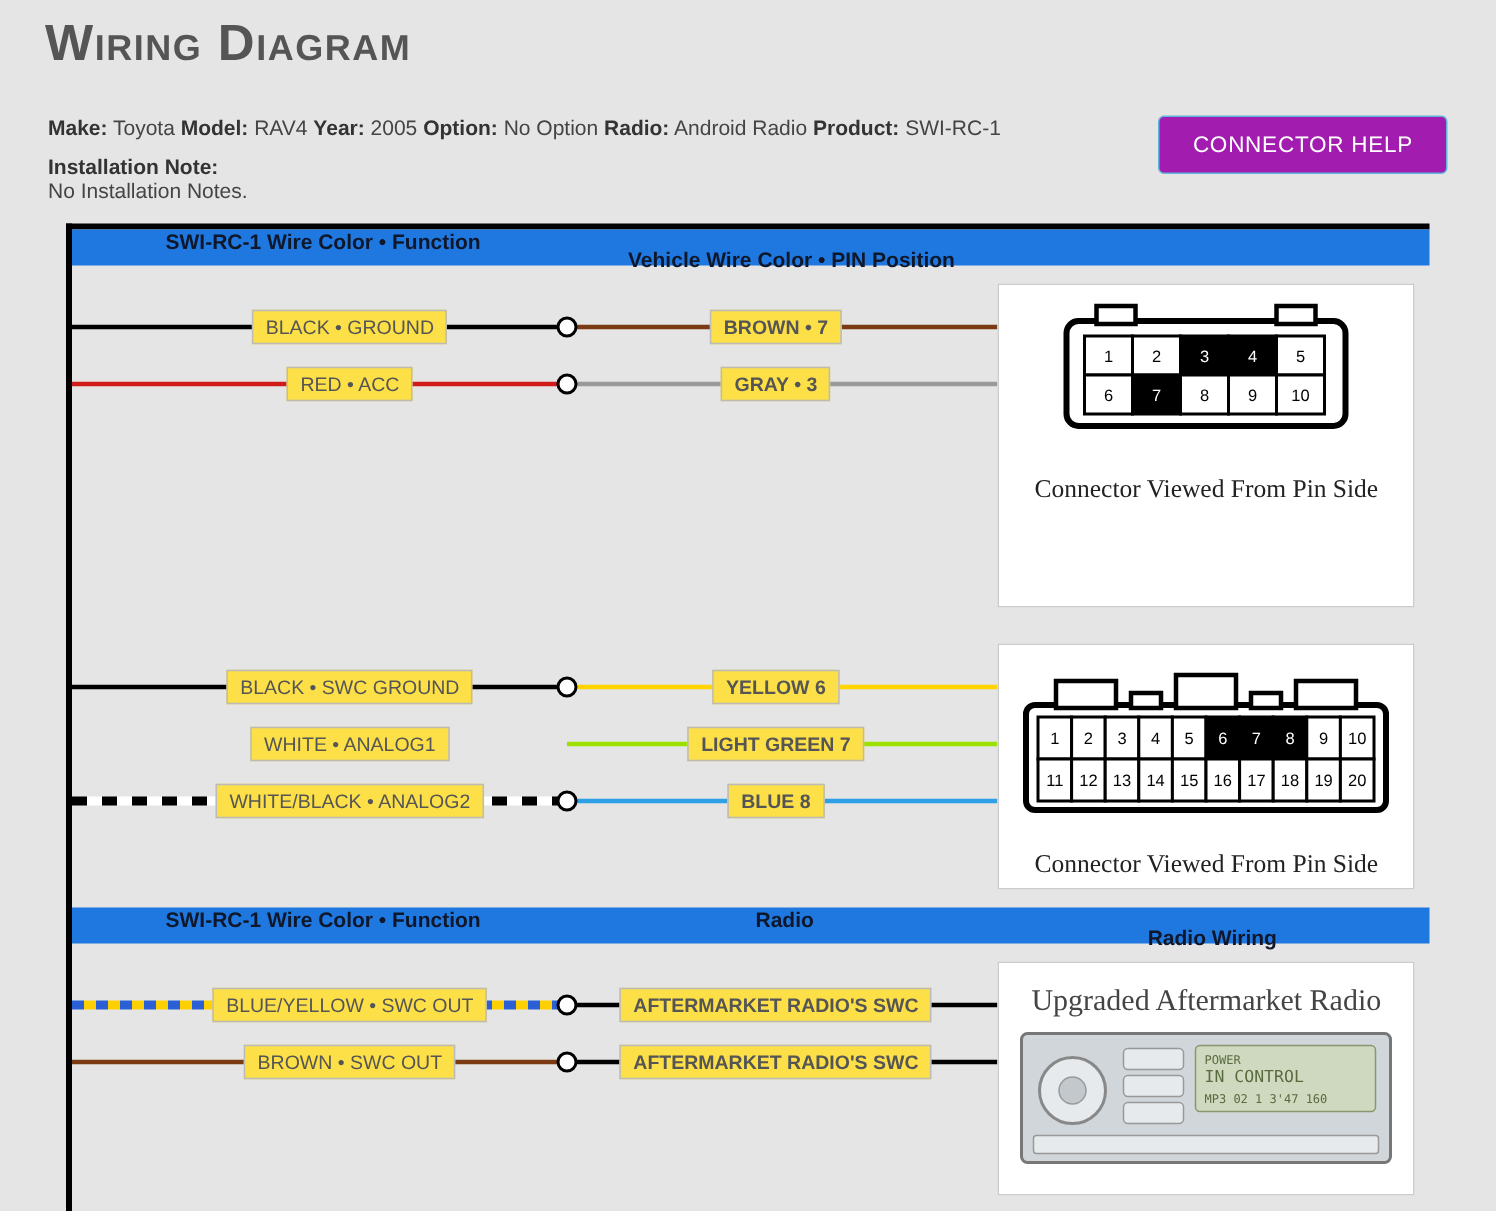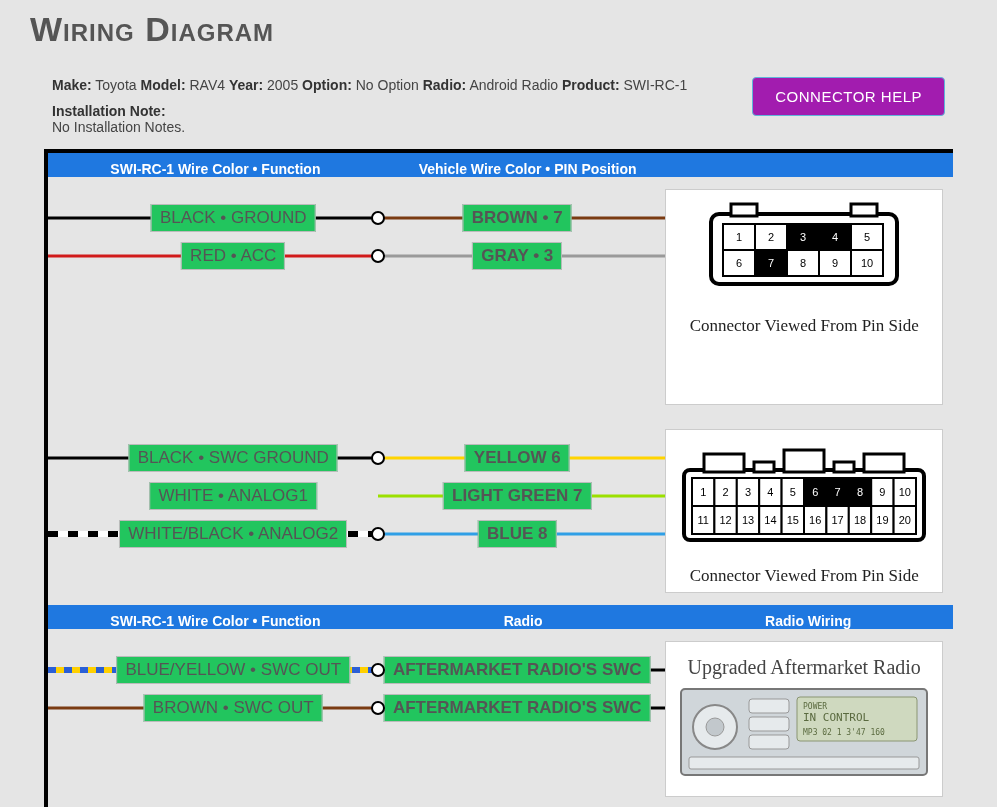--- a/index.html
+++ b/index.html
@@ -19,21 +19,21 @@
     letter-spacing: 1px;
     font-weight: 700;
     font-size: 34px;
     margin: 0 0 28px 30px;
     color: #555;
   }
   .meta-row {
     display: flex;
     justify-content: space-between;
     align-items: flex-start;
-    padding: 0 52px;
+    padding: 0 32px;
     margin-bottom: 8px;
   }
   .meta-text { font-size: 14px; color:#444; }
   .meta-text .line { margin-bottom: 10px; }
   .meta-text b { color:#333; font-weight:700; }
 
   .btn-help {
     background: #a21caf;
     color: #fff;
     border: 1px solid #5fb5da;
@@ -48,25 +48,25 @@
     margin: 14px 44px 20px 44px;
     border-top: 4px solid #000;
     border-left: 4px solid #000;
     position: relative;
     background: #e5e5e5;
   }
 
   .band {
     display: flex;
     background: #1f78e0;
-    color: #ffffff;
+    color: #0f172a;
     font-weight: 700;
     font-size: 14px;
     height: 24px;
-    align-items: flex-end;
+    align-items: flex-start;
   }
   .band .col { text-align: center; }
   .band .col.a { width: 37%; }
   .band .col.b { width: 32%; margin-top: 12px; }
   .band .col.c { flex:1; }
 
   .section {
     display: flex;
     align-items: stretch;
     padding: 0;
@@ -130,23 +130,23 @@
     border: 2px solid #000;
     background: #fff;
     border-radius: 50%;
     transform: translate(-50%, -50%);
     z-index: 3;
   }
   .wlabel {
     position: absolute;
     top: 50%;
     transform: translate(-50%, -50%);
-    background: #22c55e;
+    background: #fde047;
     border: 1px solid #bbb;
-    font-size: 17px;
+    font-size: 13px;
     padding: 3px 8px;
     color:#555;
     white-space: nowrap;
     z-index: 2;
   }
   .wlabel.l { left: 30%; }
   .wlabel.r { left: 76%; font-weight: bold; }
 
   .spacer { height: 120px; }
   .spacer.sm { height: 30px; }

